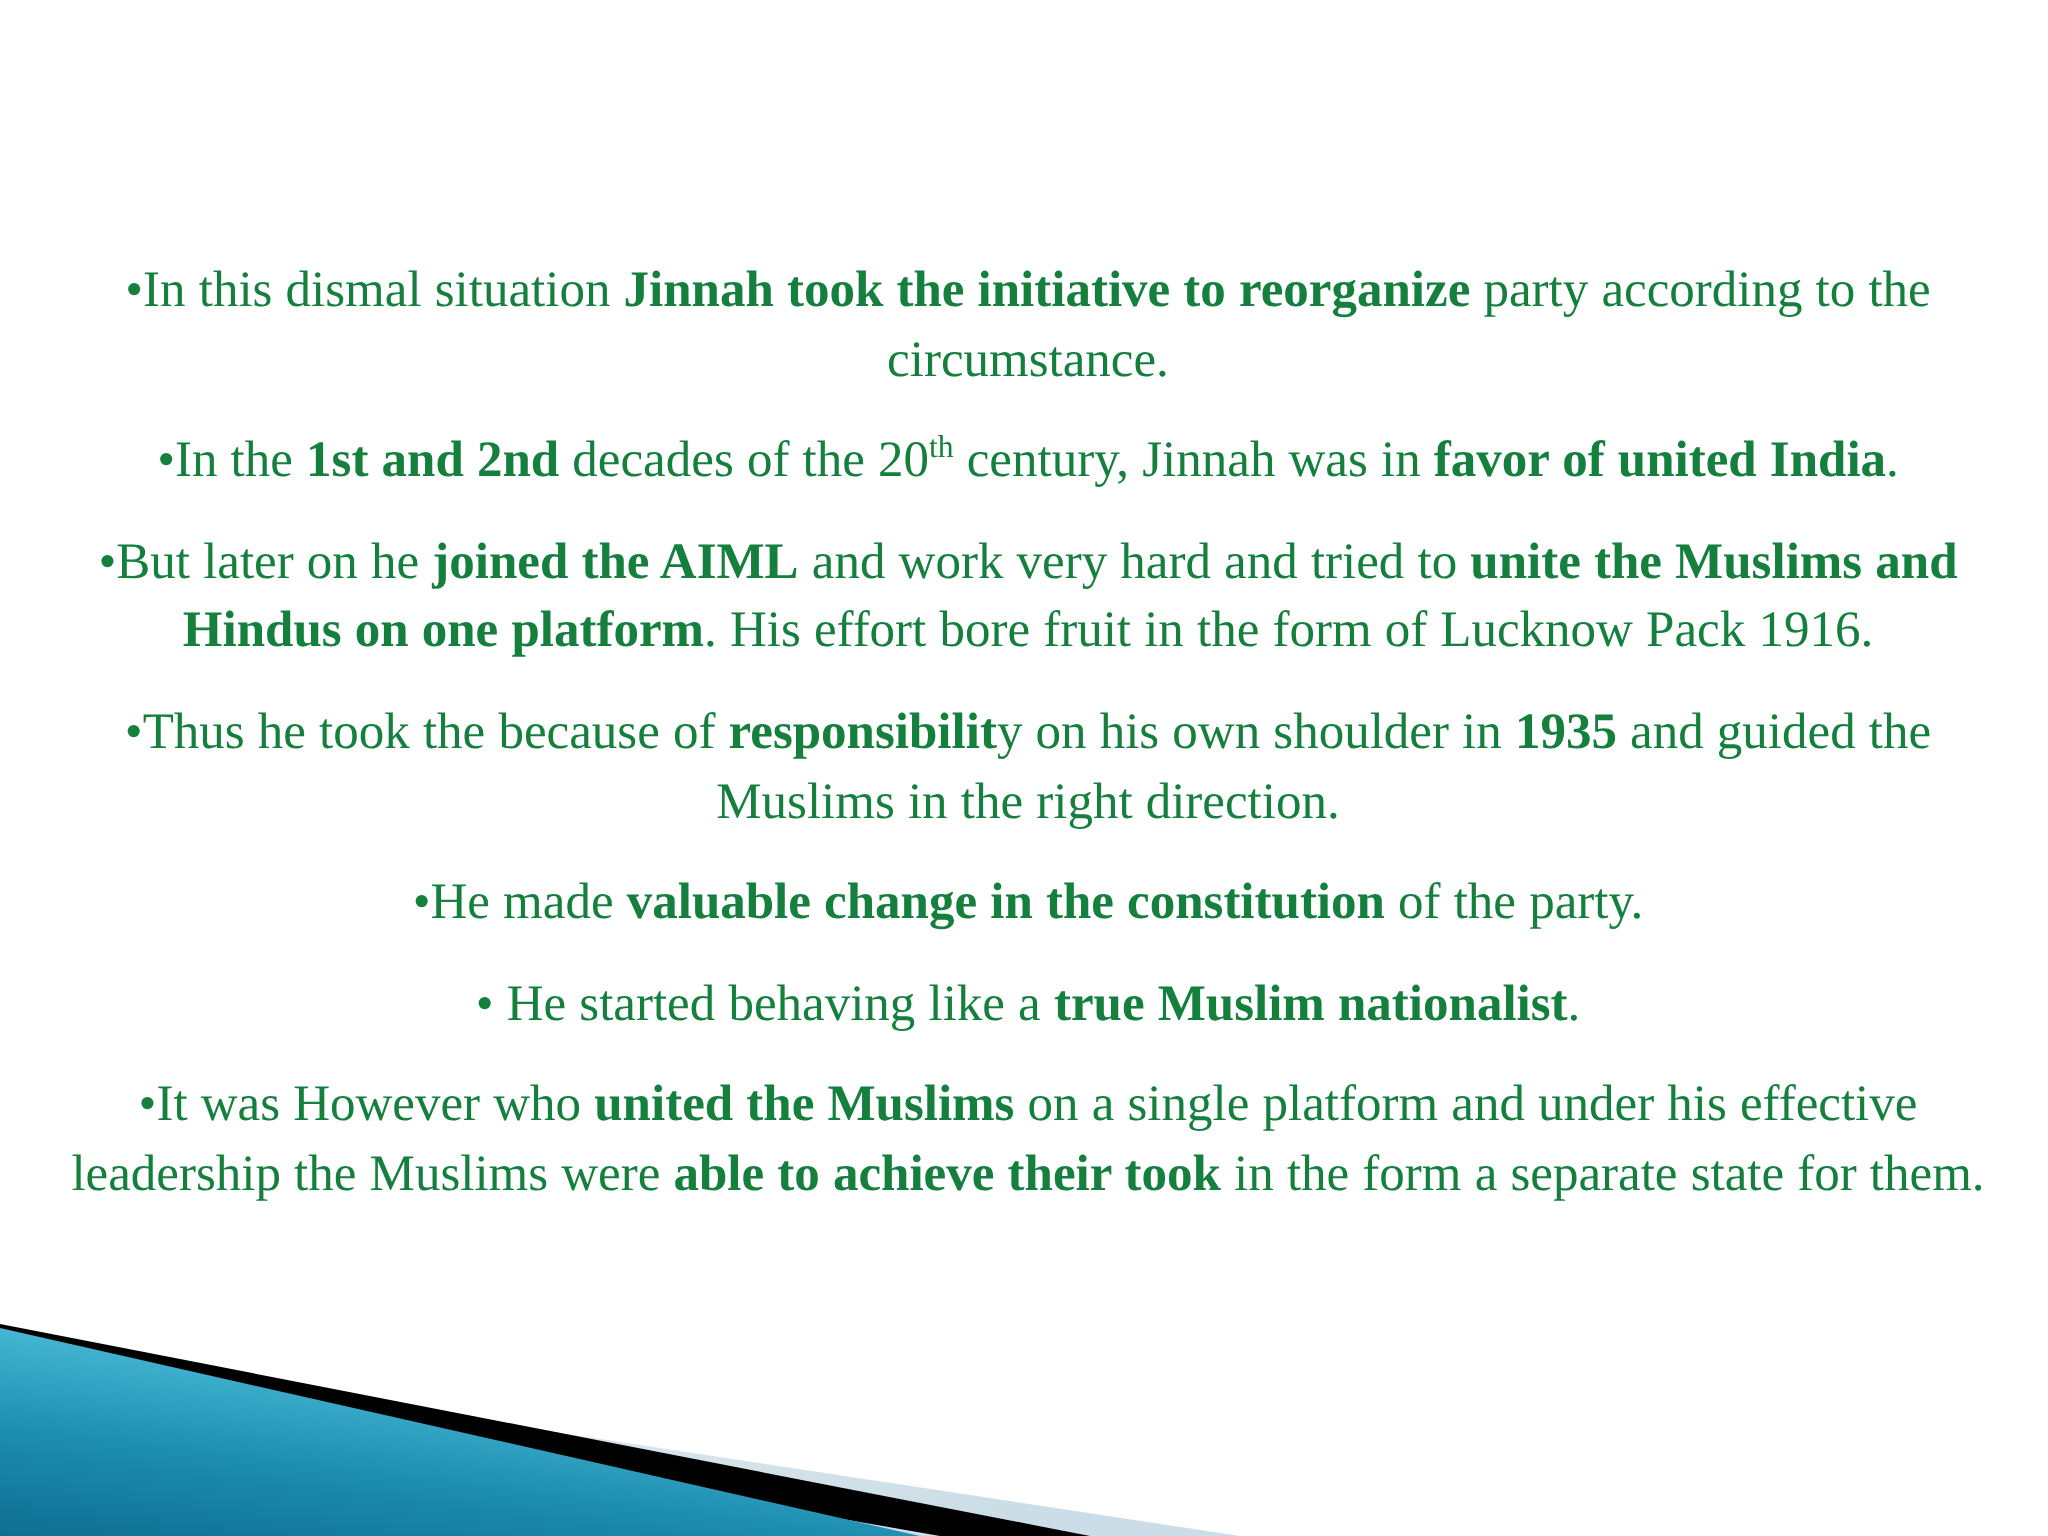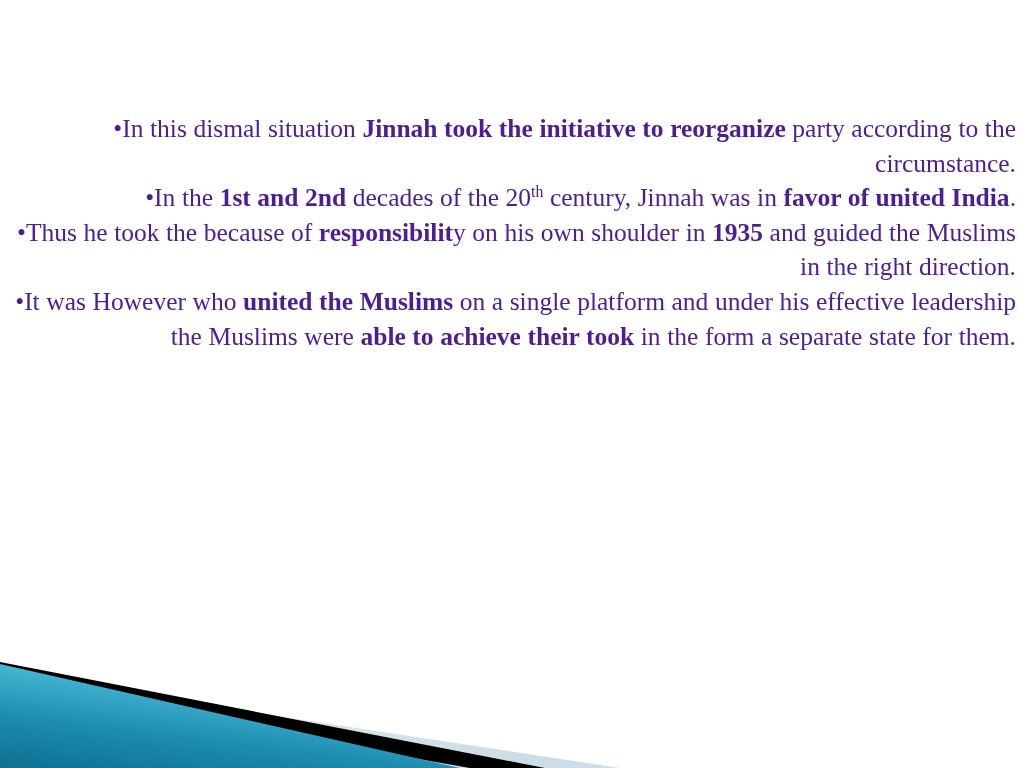--- a/index.html
+++ b/index.html
@@ -28,24 +28,24 @@
   #content {
     position: absolute;
     left: 12px;
     top: 112px;
     width: 1004px;
   }
 
   .para {
     font-size: 25.5px;
     line-height: 34.6px;
-    text-align: right;
-    margin: 0;
+    text-align: center;
+    margin: 16px;
     padding: 0;
-    color: #4c1d95;
+    color: #15803d;
     letter-spacing: 0px;
     word-spacing: 0.2px;
   }
 
   .para b { font-weight: bold; }
 
   sup {
     font-size: 0.62em;
     vertical-align: super;
     line-height: 0;
@@ -64,21 +64,24 @@
 </style>
 </head>
 <body>
 
 <div id="slide">
 
   <div id="content">
 
   <p class="para"><span>•In this dismal situation </span><b>Jinnah took the initiative to reorganize</b><span> party according to the circumstance.</span></p>
       <p class="para"><span>•In the </span><b>1st and 2nd</b><span> decades of the 20</span><sup>th</sup><span> century, Jinnah was in </span><b>favor of united India</b><span>.</span></p>
+      <p class="para"><span>•But later on he </span><b>joined the AIML</b><span> and work very hard and tried to </span><b>unite the Muslims and Hindus on one platform</b><span>. His effort bore fruit in the form of Lucknow Pack 1916.</span></p>
       <p class="para"><span>•Thus he took the because of </span><b>responsibilit</b><span>y on his own shoulder in </span><b>1935</b><span> and guided the Muslims in the right direction.</span></p>
+      <p class="para"><span>•He made </span><b>valuable change in the constitution</b><span> of the party.</span></p>
+      <p class="para"><span>• He started behaving like a </span><b>true Muslim nationalist</b><span>.</span></p>
       <p class="para"><span>•It was However who </span><b>united the Muslims</b><span> on a single platform and under his effective leadership the Muslims were </span><b>able to achieve their took</b><span> in the form a separate state for them.</span></p>
     </div>
 
   <div id="corner-decoration">
     <svg width="640" height="112" viewBox="0 0 640 112" xmlns="http://www.w3.org/2000/svg">
       <defs>
         <linearGradient id="tealGrad" x1="0" y1="1" x2="0.55" y2="0">
           <stop offset="0%" stop-color="#0E6F92"></stop>
           <stop offset="38%" stop-color="#1C8CAF"></stop>
           <stop offset="72%" stop-color="#3FB1CE"></stop>

